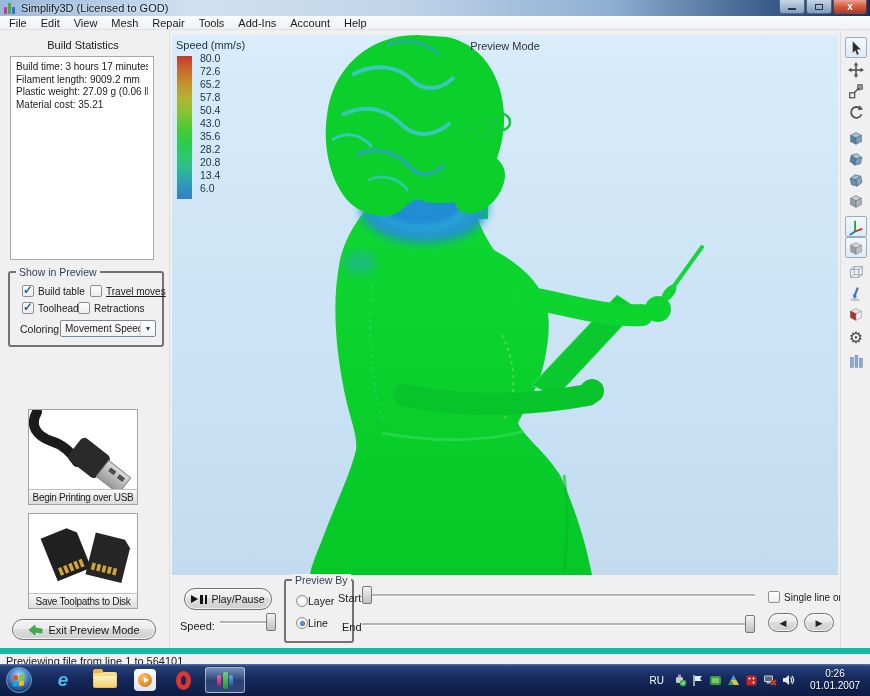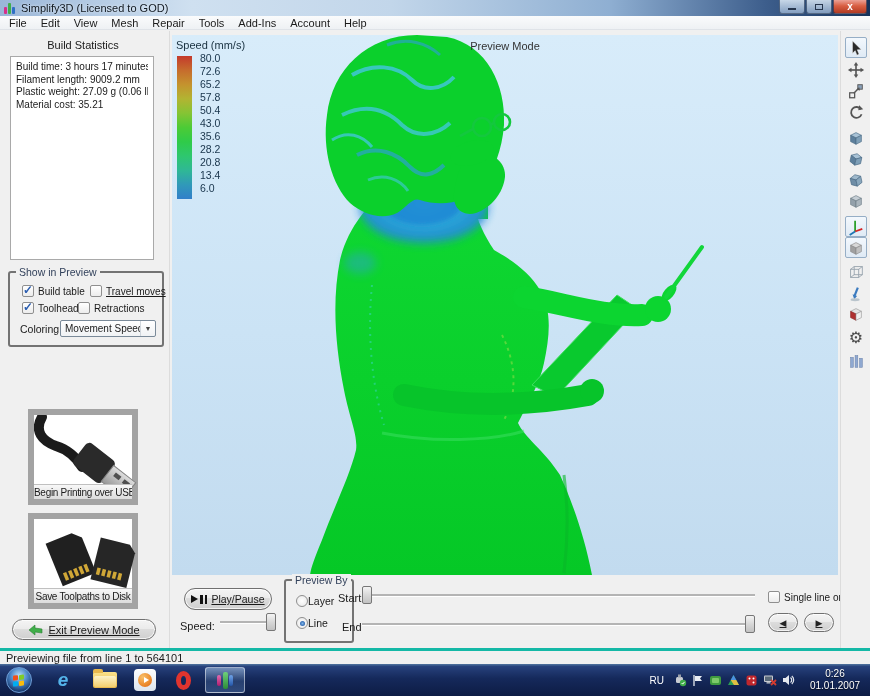--- a/index.html
+++ b/index.html
@@ -50,28 +50,28 @@
   .dd{position:absolute;height:17px;border:1px solid #7a8a99;border-radius:2px;background:linear-gradient(#fff,#f0f2f4);
     display:flex;align-items:center;font-size:10px;box-sizing:border-box;}
   .dd .dd-text{padding-left:4px;flex:1;white-space:nowrap;overflow:hidden;}
   .dd .dd-arrow{width:14px;text-align:center;font-size:7px;color:#444;border-left:1px solid #d0d6dc;line-height:15px;}
 
   .spin{position:absolute;width:36px;height:16px;border:1px solid #b8b8b8;background:#f5f5f5;box-sizing:border-box;display:flex;}
   .spin .sp-val{flex:1;color:#9b9b9b;font-size:10px;line-height:14px;padding-left:3px;}
   .spin .sp-btns{width:11px;border-left:1px solid #cdcdcd;display:flex;flex-direction:column;}
   .spin .sp-btns span{flex:1;font-size:5px;line-height:7px;text-align:center;color:#999;background:linear-gradient(#fbfbfb,#e4e4e4);}
 
-  .img-btn{position:absolute;left:28px;width:110px;height:96px;background:#fff;border:6px solid #a3a3a3;box-sizing:border-box;cursor:pointer;}
+  .img-btn{position:absolute;left:28px;width:110px;height:96px;background:#fff;border:1px solid #a3a3a3;box-sizing:border-box;cursor:pointer;}
   .img-btn .caption{position:absolute;left:0;bottom:0;width:100%;height:15px;line-height:15px;text-align:center;
     font-size:10px;letter-spacing:-0.3px;background:linear-gradient(#f8f8f8,#dcdcdc);border-top:1px solid #c0c0c0;box-sizing:border-box;white-space:nowrap;overflow:hidden;}
 
   .w7-btn{border:1px solid #707070;border-radius:11px;
     background:linear-gradient(#f4f4f4,#ebebeb 45%,#dddddd 46%,#cfcfcf);
     box-shadow:inset 0 0 0 1px rgba(255,255,255,.75);
-    display:flex;align-items:center;justify-content:center;box-sizing:border-box;cursor:pointer;text-decoration:underline;}
+    display:flex;align-items:center;justify-content:center;box-sizing:border-box;cursor:pointer;}
   #exit-btn{position:absolute;left:12px;top:588px;width:144px;height:21px;gap:5px;}
 
   
   #viewport{position:absolute;left:172px;top:35px;width:666px;height:540px;overflow:hidden;
     background:linear-gradient(180deg,#d8ecfa 0%,#cbe3f5 55%,#c2dbef 100%);}
   #mode-label{position:absolute;top:5px;left:50%;transform:translateX(-50%);color:#333;z-index:5;}
   #legend{position:absolute;left:4px;top:4px;z-index:5;}
   #legend-title{color:#18303f;margin-bottom:4px;}
   #legend-strip{position:absolute;left:1px;top:17px;width:15px;height:143px;}
   #legend-ticks{position:absolute;left:24px;top:13px;}
@@ -103,21 +103,21 @@
   #prev-btn{position:absolute;left:596px;top:38px;width:30px;height:19px;font-size:9px;color:#222;}
   #next-btn{position:absolute;left:632px;top:38px;width:30px;height:19px;font-size:9px;color:#222;}
 
   
   #right-toolbar{position:absolute;left:840px;top:31px;width:30px;height:617px;background:#f0f0f0;border-left:1px solid #dcdcdc;box-sizing:border-box;}
   .tool{position:absolute;left:4px;width:22px;height:21px;display:flex;align-items:center;justify-content:center;}
   .tool.active{border:1px solid #96aec6;border-radius:2px;background:linear-gradient(#f3f8fd,#dfeaf5);box-sizing:border-box;}
   .gear-glyph{font-size:16px;color:#4a4a4a;line-height:16px;}
 
   
-  #status-bar{position:absolute;left:0;top:648px;width:870px;height:16px;background:#f0f0f0;border-top:3px solid #14b8a6;
+  #status-bar{position:absolute;left:0;top:648px;width:870px;height:16px;background:#f0f0f0;border-top:6px solid #14b8a6;
     line-height:15px;padding-left:6px;box-sizing:border-box;}
 
   
   #taskbar{position:absolute;left:0;top:664px;width:870px;height:32px;
     background:linear-gradient(180deg,#51759f 0%,#27417c 8%,#15295b 45%,#0d1c44 100%);}
   #start-orb{position:absolute;left:6px;top:3px;width:26px;height:26px;border-radius:50%;
     background:radial-gradient(circle at 50% 32%,#b7e0f8 0%,#4a86c8 42%,#1b3f74 75%,#0c2350 100%);
     border:1px solid #6f9fd8;box-sizing:border-box;display:flex;align-items:center;justify-content:center;}
   #orb-flag{width:12px;height:11px;display:grid;grid-template-columns:5px 5px;grid-template-rows:5px 5px;gap:1px;transform:skewY(-6deg);}
   #orb-flag i{border-radius:1px;}

